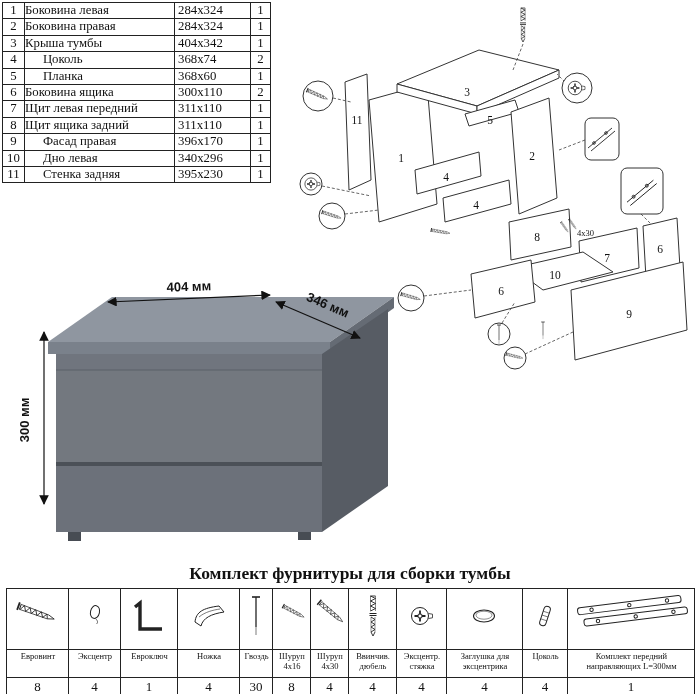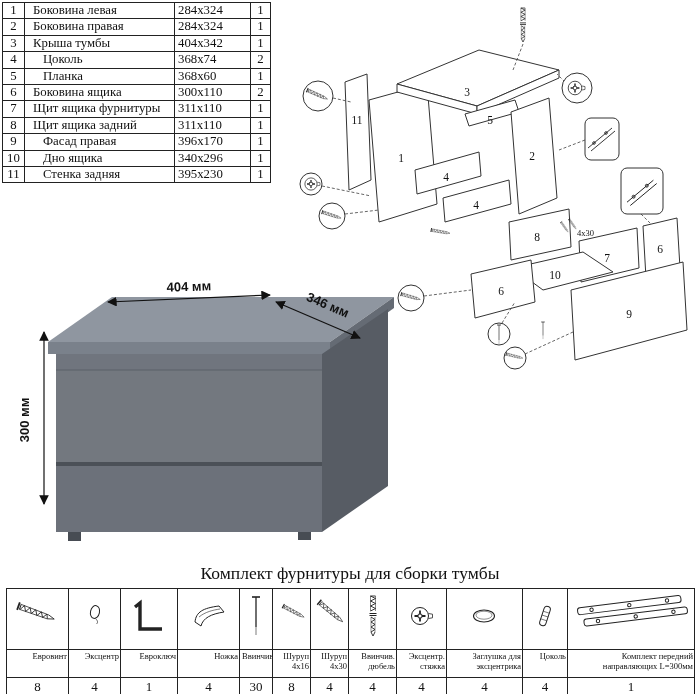--- a/index.html
+++ b/index.html
@@ -4,42 +4,42 @@
 <style>
   * { margin:0; padding:0; box-sizing:border-box; }
   html,body { background:#fff; }
   body { width:700px; height:694px; font-family:"Liberation Serif",serif; color:#111; }
   .page { position:relative; width:700px; height:694px; background:#fff; overflow:hidden; }
 
   
   .parts-table { position:absolute; left:2px; top:2px; border-collapse:collapse; }
   .parts-table td { border:1px solid #222; font-size:12.8px; height:16.4px; padding:0 3px; line-height:1.05; white-space:nowrap; }
   .parts-table td.c-num { width:22px; text-align:center; }
-  .parts-table td.c-name { width:150px; text-align:left; padding-left:8px; }
+  .parts-table td.c-name { width:150px; text-align:left; padding-left:0; }
   .parts-table td.c-name.indent { padding-left:18px;margin-top:34px; }
   .parts-table td.c-size { width:76px; text-align:left; }
   .parts-table td.c-qty { width:20px; text-align:center; }
 
   
   .exploded { position:absolute; left:285px; top:0; }
   .product  { position:absolute; left:8px; top:280px; }
 
   .panel { fill:#fff; stroke:#333; stroke-width:1; }
   .callout-shape { fill:#fff; stroke:#333; stroke-width:1; }
   .dash path { stroke:#555; stroke-width:0.9; stroke-dasharray:3 2; fill:none; }
   .part-label { font:11.5px "Liberation Serif",serif; fill:#111; }
   .anno { font:8.5px "Liberation Serif",serif; fill:#111; }
   .dim-text { font-family:"Liberation Sans",sans-serif; font-weight:bold; font-size:13px; fill:#111; }
 
   
-  .hw-title { position:absolute; left:0; top:563px; width:100%; text-align:center; font-size:17.5px; color:#111; }
+  .hw-title { position:absolute; left:0; top:563px; width:100%; text-align:center; font-size:17.5px; color:#111;font-weight:bold; }
   .hw-table { position:absolute; left:6px; top:588px; width:688px; border-collapse:collapse; table-layout:fixed; }
   .hw-table td { border:1px solid #222; overflow:hidden; }
   .hw-table .icon-cell { height:57px; text-align:center; vertical-align:middle; padding:1px; }
-  .hw-table .label-cell { height:28px; font-size:8.5px; text-align:right; vertical-align:top; line-height:1.15; padding:2px 1px 1px 2px;margin-left:8px; }
+  .hw-table .label-cell { height:28px; font-size:8.5px; text-align:center; vertical-align:top; line-height:1.15; padding:2px 1px 1px 2px;margin-left:8px; }
   .hw-table .qty-cell { height:19px; font-size:13px; text-align:center; vertical-align:middle; }
 </style>
 </head>
 <body>
 
 <svg width="0" height="0" style="position:absolute" aria-hidden="true">
   <defs>
     <g id="sym-screw" stroke="#222" fill="none" stroke-width="1">
       <path d="M0.5,-4 L0.5,4" stroke-width="1.8"></path>
       <path d="M2.5,-3 L2.5,3"></path>
@@ -140,39 +140,39 @@
           <td class="c-qty">1</td>
         </tr>
         <tr>
           <td class="c-num">6</td>
           <td class="c-name">Боковина ящика</td>
           <td class="c-size">300x110</td>
           <td class="c-qty">2</td>
         </tr>
         <tr>
           <td class="c-num">7</td>
-          <td class="c-name">Щит ящика фурнитуры</td>
+          <td class="c-name">Щит левая передний</td>
           <td class="c-size">311x110</td>
           <td class="c-qty">1</td>
         </tr>
         <tr>
           <td class="c-num">8</td>
           <td class="c-name">Щит ящика задний</td>
           <td class="c-size">311x110</td>
           <td class="c-qty">1</td>
         </tr>
         <tr>
           <td class="c-num">9</td>
           <td class="c-name indent">Фасад правая</td>
           <td class="c-size">396x170</td>
           <td class="c-qty">1</td>
         </tr>
         <tr>
           <td class="c-num">10</td>
-          <td class="c-name indent">Дно ящика</td>
+          <td class="c-name indent">Дно левая</td>
           <td class="c-size">340x296</td>
           <td class="c-qty">1</td>
         </tr>
         <tr>
           <td class="c-num">11</td>
           <td class="c-name indent">Стенка задняя</td>
           <td class="c-size">395x230</td>
           <td class="c-qty">1</td>
         </tr>
       </tbody>
@@ -363,21 +363,21 @@
         <svg width="120" height="54" viewBox="0 0 120 54">
               <use href="#sym-slides" transform="translate(6,16)"></use>
             </svg>
       </td>
     </tr>
     <tr>
       <td class="label-cell">Евровинт</td>
       <td class="label-cell">Эксцентр</td>
       <td class="label-cell">Евроключ</td>
       <td class="label-cell">Ножка</td>
-      <td class="label-cell">Ввинчив</td>
+      <td class="label-cell">Гвоздь</td>
       <td class="label-cell">Шуруп 4x16</td>
       <td class="label-cell">Шуруп 4x30</td>
       <td class="label-cell">Ввинчив. дюбель</td>
       <td class="label-cell">Эксцентр. стяжка</td>
       <td class="label-cell">Заглушка для эксцентрика</td>
       <td class="label-cell">Цоколь</td>
       <td class="label-cell">Комплект передний направляющих L=300мм</td>
     </tr>
     <tr>
       <td class="qty-cell">8</td>

